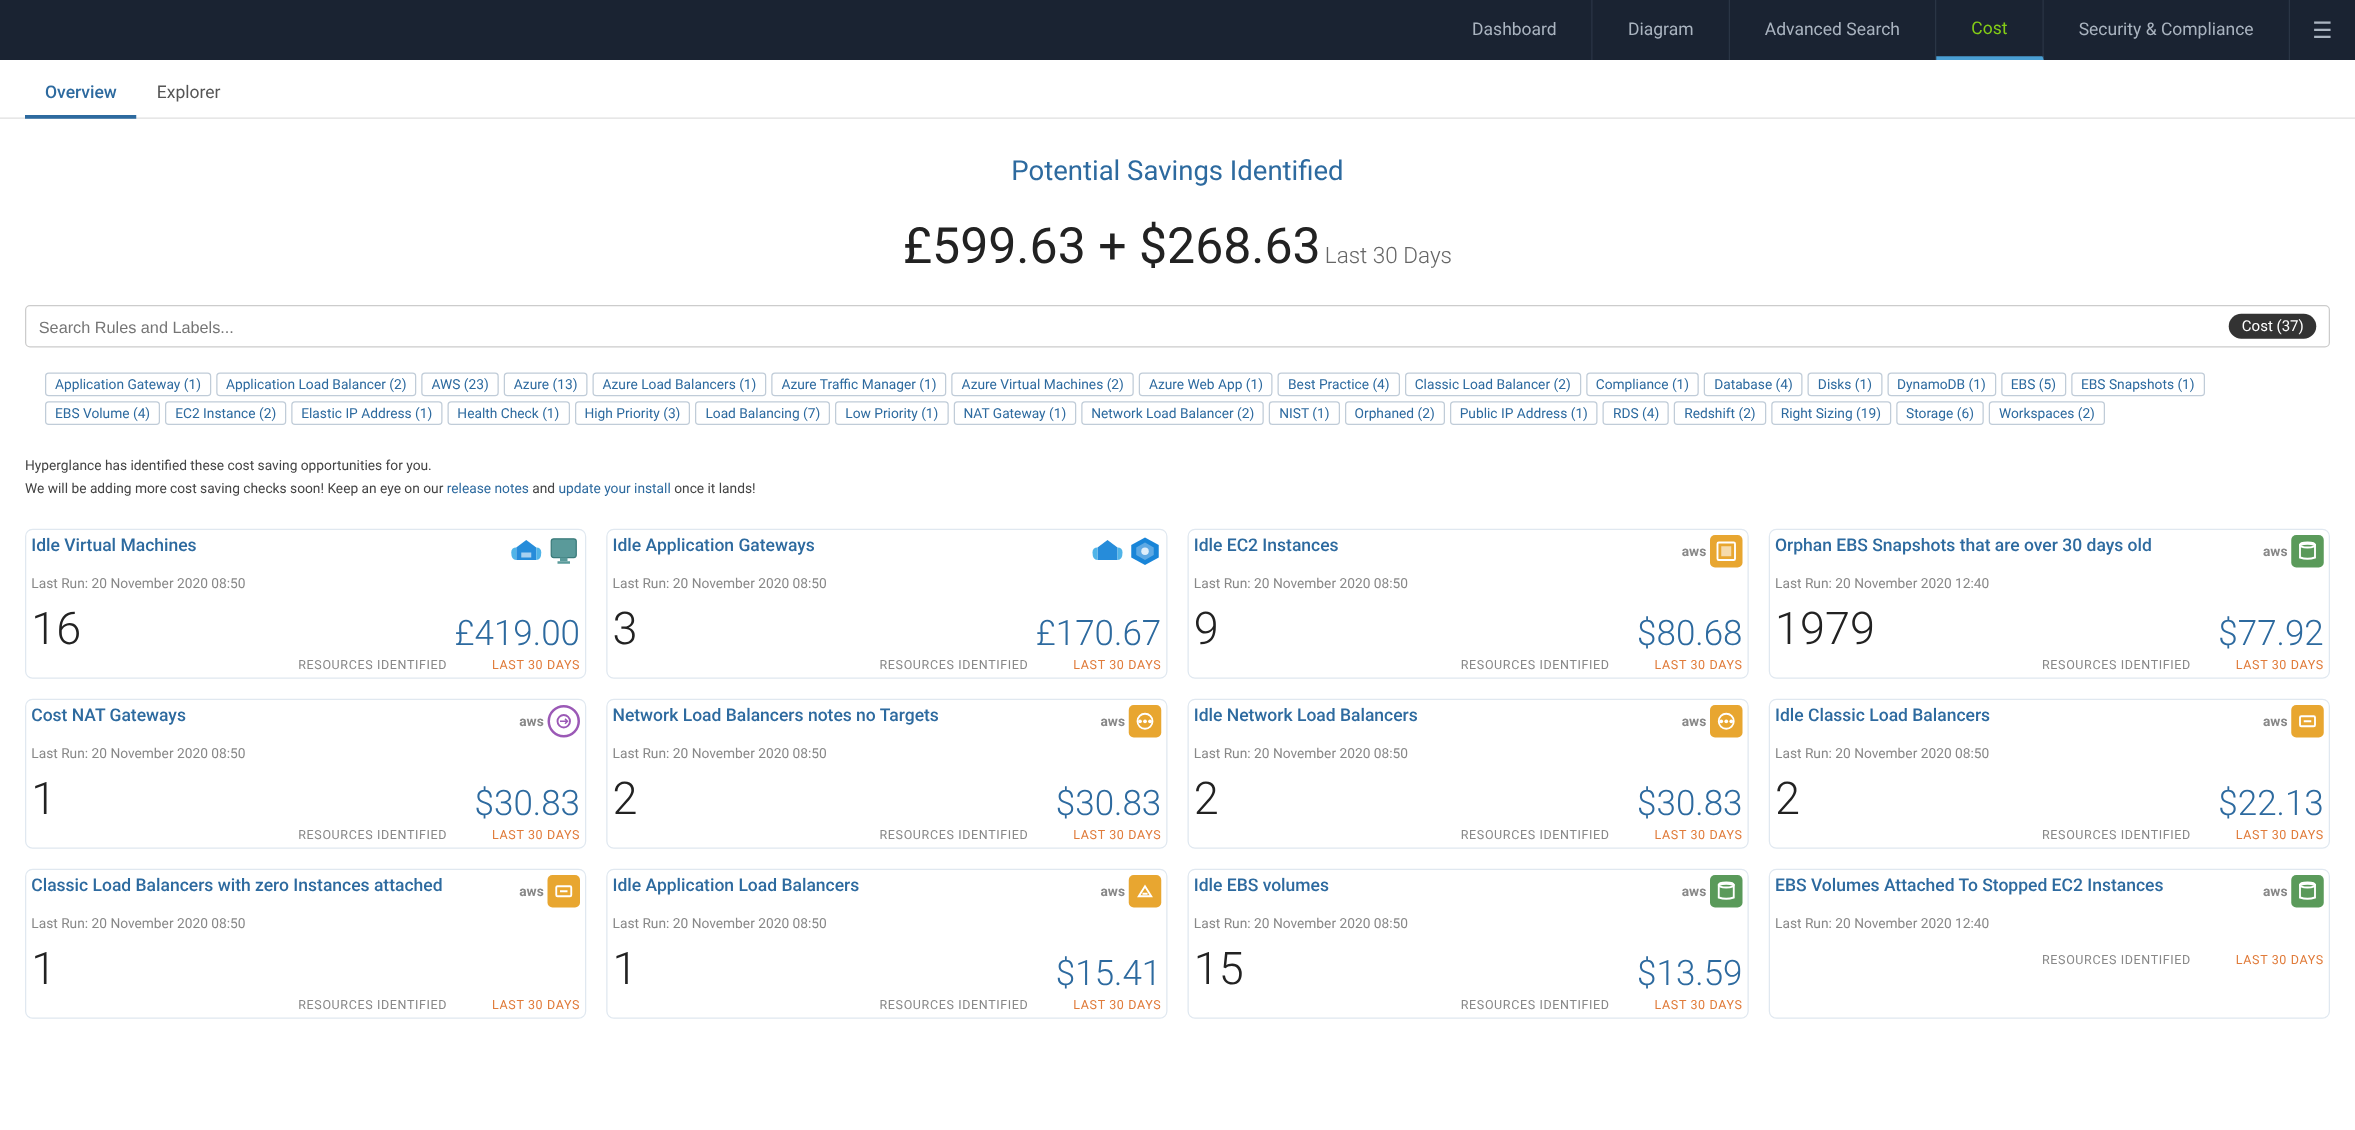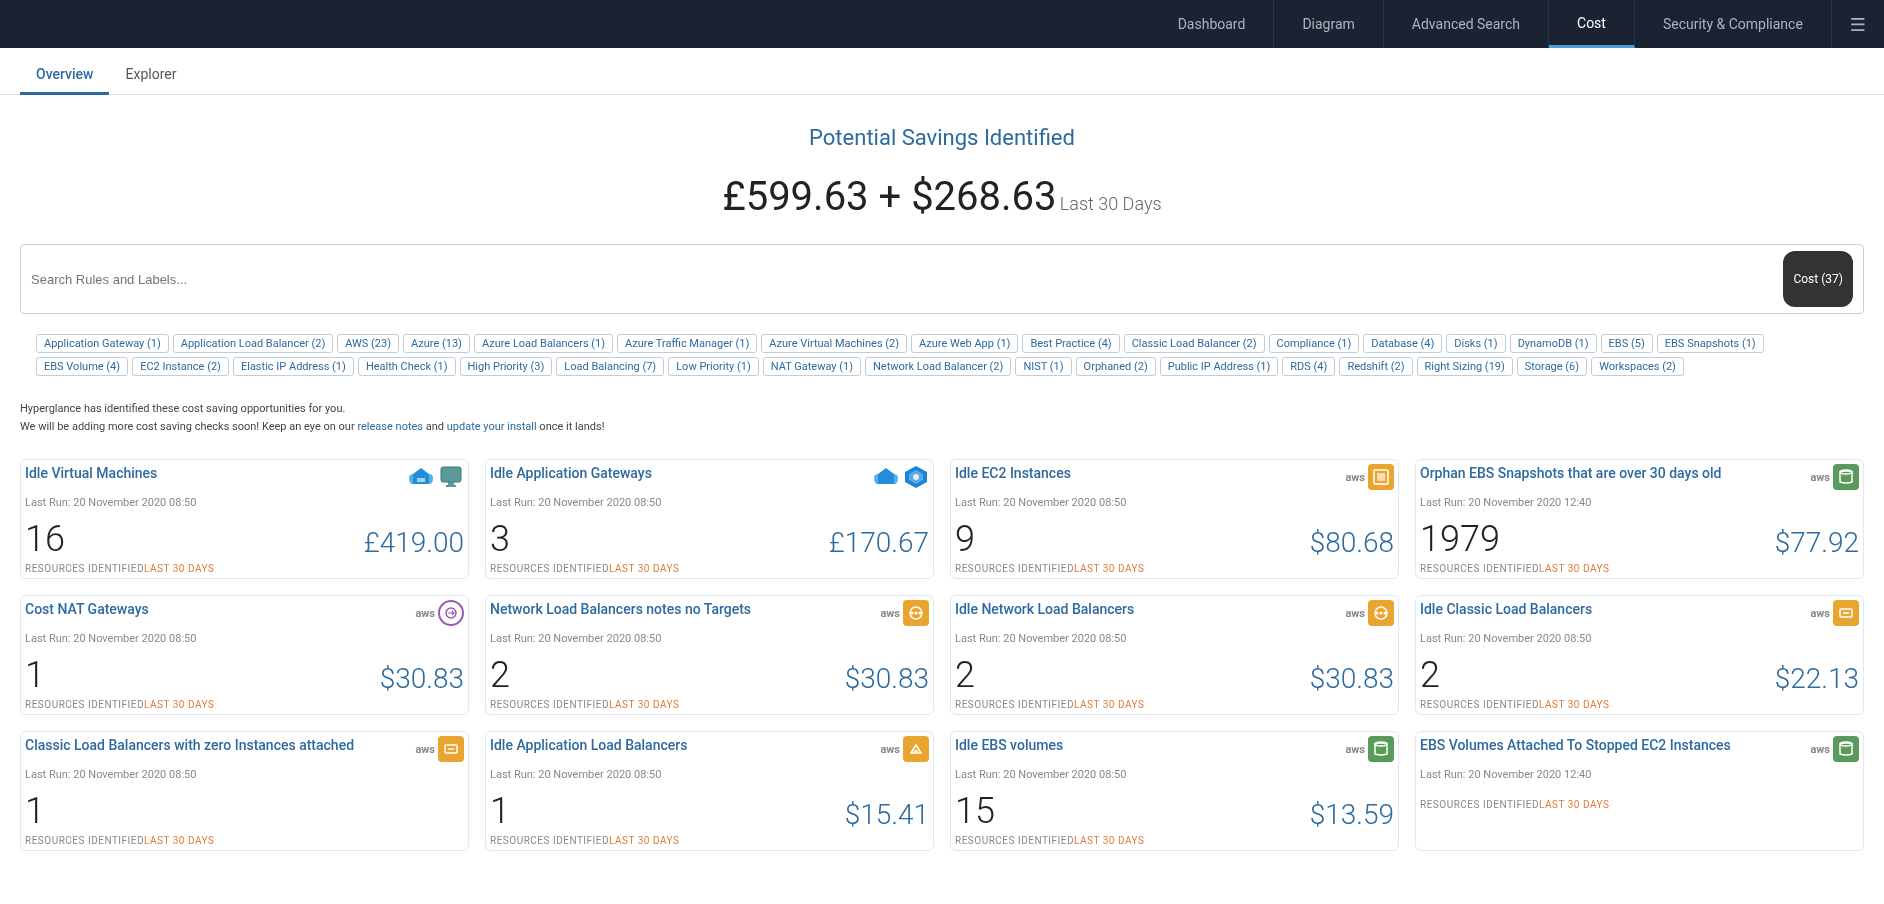--- a/index.html
+++ b/index.html
@@ -17,21 +17,21 @@
       color: #aab4c0;
       padding: 0 28px;
       display: flex;
       align-items: center;
       cursor: pointer;
       border-right: 1px solid #2a3545;
       font-size: 14px;
       text-decoration: none;
       text-align: right;
     }
-    .top-nav-item.active { color: #ffffff; border-bottom: 3px solid #4a9fd4; }
+    .top-nav-item.active { color: #84cc16; border-bottom: 3px solid #4a9fd4; }
     .top-nav-menu {
       color: #aab4c0;
       padding: 0 18px;
       display: flex;
       align-items: center;
       cursor: pointer;
       font-size: 18px;
     }
 
     
@@ -94,21 +94,21 @@
       border: none;
       outline: none;
       flex: 1;
       font-size: 13px;
       color: #666;
     }
     .cost-badge {
       background: #333;
       color: #fff;
       border-radius: 12px;
-      padding: 21px 10px;
+      padding: 3px 10px;
       font-size: 12px;
       white-space: nowrap;
     }
 
     
     .tags-container {
       display: flex;
       flex-wrap: wrap;
       gap: 4px;
       margin-bottom: 16px;
@@ -187,22 +187,23 @@
       line-height: 1;
     }
     .card-amount {
       font-size: 28px;
       font-weight: 300;
       color: #2d6a9f;
       line-height: 1;
     }
     .card-footer {
       display: flex;
-      justify-content: flex-start;
+      justify-content: flex-end;
       margin-top: 6px;
+      gap: 36px;
     }
     .card-label {
       font-size: 10px;
       color: #888;
       text-transform: uppercase;
       letter-spacing: 0.5px;
     }
     .card-period {
       font-size: 10px;
       color: #e07b3a;

